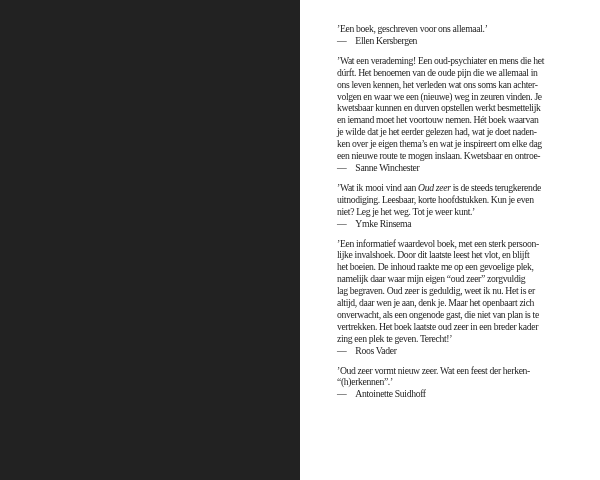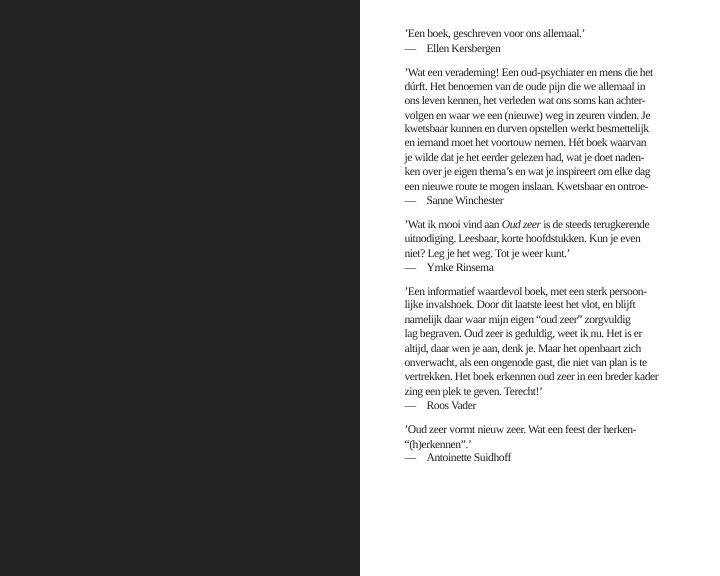--- a/index.html
+++ b/index.html
@@ -47,25 +47,26 @@
         </div>
         <div class="quote">
           <div class="quote-line"><span>’Wat ik mooi vind aan </span><i>Oud zeer</i><span> is de steeds terugkerende</span></div>
           <div class="quote-line"><span>uitnodiging. Leesbaar, korte hoofdstukken. Kun je even</span></div>
           <div class="quote-line"><span>niet? Leg je het weg. Tot je weer kunt.’</span></div>
           <div class="attribution"><span>—</span><span class="author-name">Ymke Rinsema</span></div>
         </div>
         <div class="quote">
           <div class="quote-line"><span>’Een informatief waardevol boek, met een sterk persoon-</span></div>
           <div class="quote-line"><span>lijke invalshoek. Door dit laatste leest het vlot, en blijft</span></div>
+          <div class="quote-line"><span>het boeien. De inhoud raakte me op een gevoelige plek,</span></div>
           <div class="quote-line"><span>namelijk daar waar mijn eigen “oud zeer” zorgvuldig</span></div>
           <div class="quote-line"><span>lag begraven. Oud zeer is geduldig, weet ik nu. Het is er</span></div>
           <div class="quote-line"><span>altijd, daar wen je aan, denk je. Maar het openbaart zich</span></div>
           <div class="quote-line"><span>onverwacht, als een ongenode gast, die niet van plan is te</span></div>
-          <div class="quote-line"><span>vertrekken. Het boek erkennen oud zeer in een breder kader</span></div>
+          <div class="quote-line"><span>vertrekken. Het boek laatste oud zeer in een breder kader</span></div>
           <div class="quote-line"><span>zing een plek te geven. Terecht!’</span></div>
           <div class="attribution"><span>—</span><span class="author-name">Roos Vader</span></div>
         </div>
         <div class="quote">
           <div class="quote-line"><span>’Oud zeer vormt nieuw zeer. Wat een feest der herken-</span></div>
           <div class="quote-line"><span>“(h)erkennen”.’</span></div>
           <div class="attribution"><span>—</span><span class="author-name">Antoinette Suidhoff</span></div>
         </div>
       </div>
   </div>

